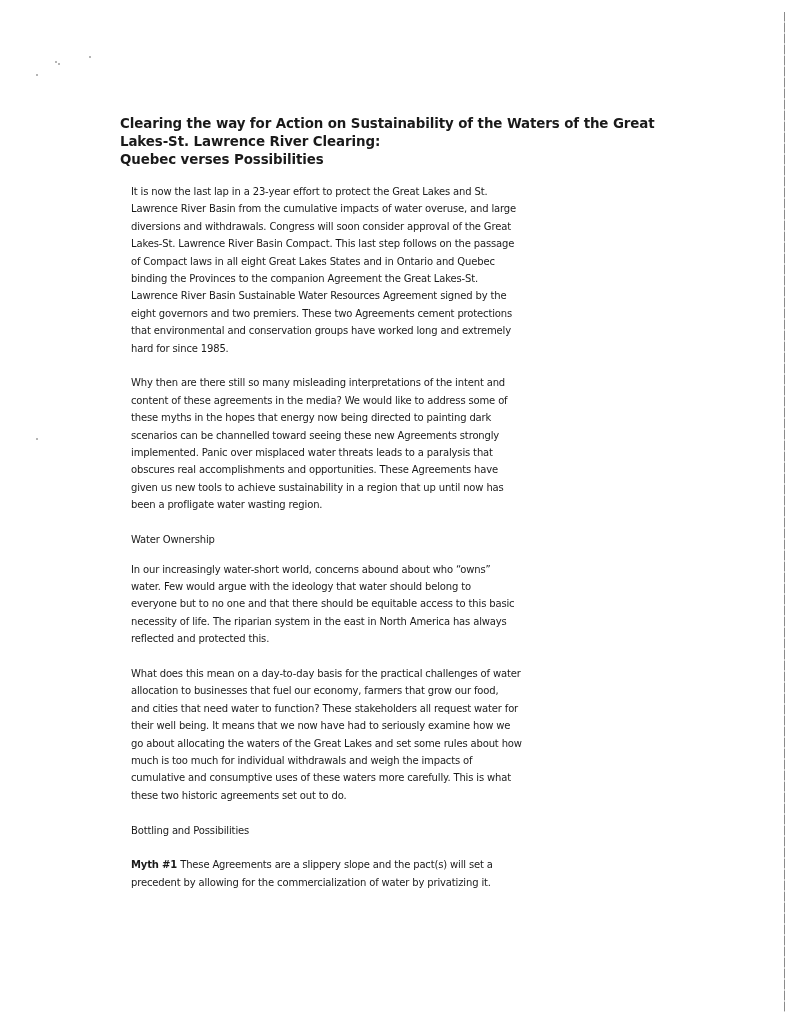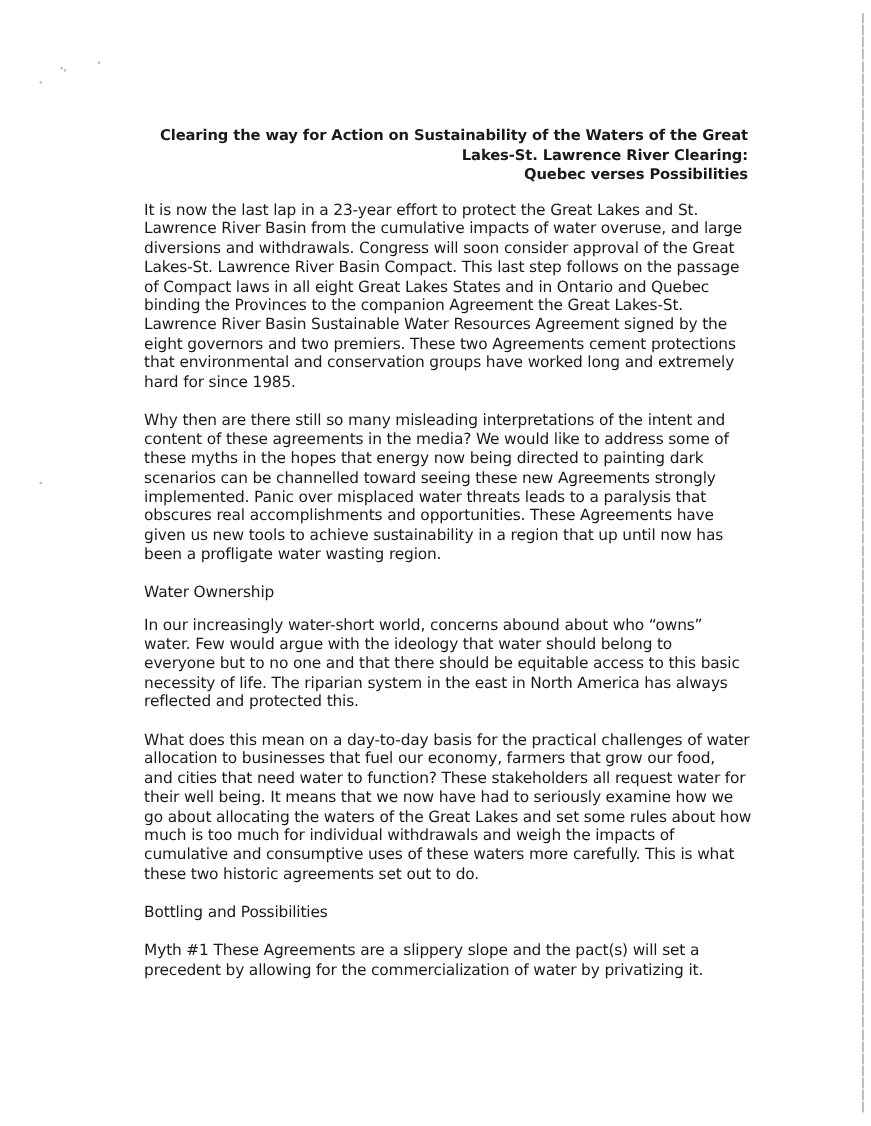--- a/index.html
+++ b/index.html
@@ -32,51 +32,51 @@
     .speck {
       position: absolute;
       width: 2px; height: 2px;
       background: #b5b5b5;
     }
     .title-block {
       position: absolute;
       left: 120px;
       top: 115px;
       width: 560px;
-      text-align: right;
+      text-align: left;
       font-weight: bold;
       font-size: 13.4px;
       line-height: 18px;
       letter-spacing: -0.1px;
     }
     .body {
       position: absolute;
       left: 131px;
       top: 183px;
       width: 560px;
-      font-size: 14px;
+      font-size: 10px;
       line-height: 17.4px;
       letter-spacing: -0.15px;
     }
     .para {
       margin: 0 0 17.4px 0;
       white-space: pre-line;
     }
     .heading {
       font-weight: normal;
       margin: 0;
     }
     .heading.spaced {
       margin: 0 0 17.4px 0;
     }
     .para.tight {
       margin-top: 12px;
     }
     .lead {
-      font-weight: normal;
+      font-weight: bold;
     }
   </style>
 </head>
 <body>
 
 <div class="page">
 
   <div class="scan-edge"></div>
   <div class="speck" style="left:55px;top:61px;"></div>
   <div class="speck" style="left:58px;top:63px;"></div>

